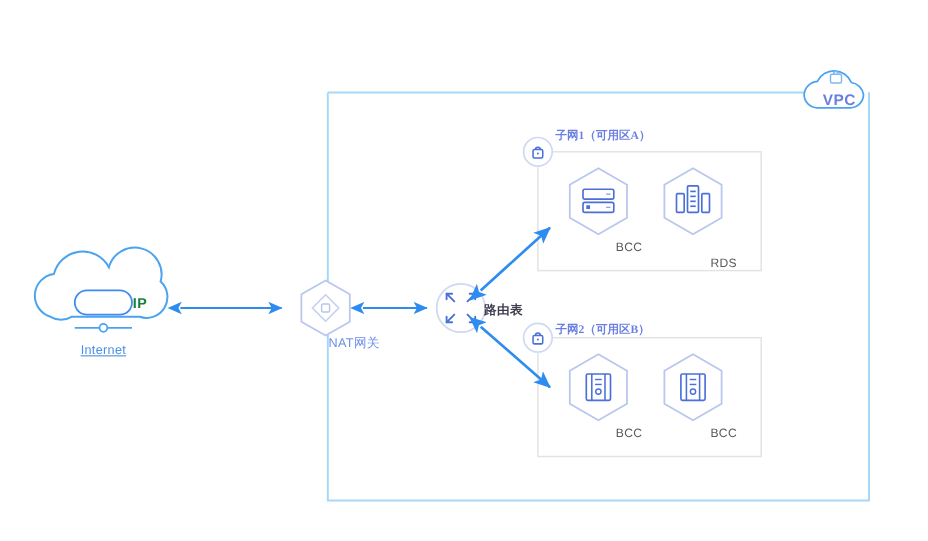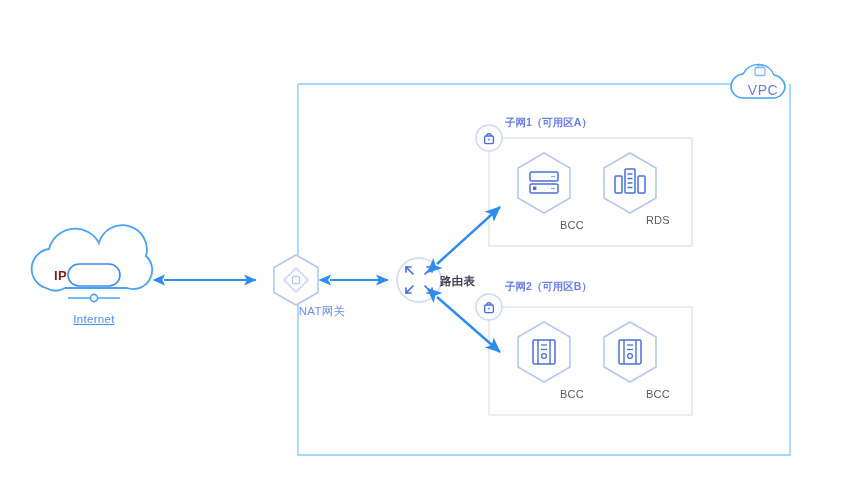--- a/index.html
+++ b/index.html
@@ -52,42 +52,43 @@
     color: #3d3d4e;
     font-size: 11.5px;
     font-weight: 600;
   }
   .label-vpc {
     left: 728px;
     top: 82px;
     width: 70px;
     color: #6a7fe0;
     font-size: 14px;
-    font-weight: 400;
+    font-weight: 700;
     letter-spacing: .5px;
     text-align: center;
   }
   .subnet-title {
     position: absolute;
     white-space: nowrap;
     font-size: 10.5px;
     color: #6a7fe0;
     font-weight: 600;
+    font-family: Liberation Serif, serif;
   }
   .subnet-title-1 { left: 505px; top: 116px; }
-  .subnet-title-2 { left: 505px; top: 280px; }
+  .subnet-title-2 { left: 505px; top: 293px; }
   .ip-label {
     position: absolute;
     left: 54px;
     top: 268px;
     width: 80px;
-    text-align: left;
+    text-align: right;
     font-size: 13px;
     font-weight: 600;
-    color: #7f1d1d;
+    color: #15803d;
     letter-spacing: .5px;
   }
   .host-label {
     position: absolute;
     width: 80px;
     text-align: right;
     font-size: 11px;
     color: #5a5a5a;
     letter-spacing: .3px;
   }
@@ -249,17 +250,17 @@
 <div class="node-label label-route">路由表</div>
 
 <div class="node-label label-vpc">VPC</div>
 
 <div class="subnet-title subnet-title-1">子网1（可用区A）</div>
 
 <div class="subnet-title subnet-title-2">子网2（可用区B）</div>
 
 <div class="host-label" style="left:504px; top:219px;">BCC</div>
 
-<div class="host-label" style="left:590px; top:214px;">RDS</div>
+<div class="host-label" style="left:590px; top:234px;">RDS</div>
 
 <div class="host-label" style="left:504px; top:388px;">BCC</div>
 
 <div class="host-label" style="left:590px; top:388px;">BCC</div>
 
 </body></html>

